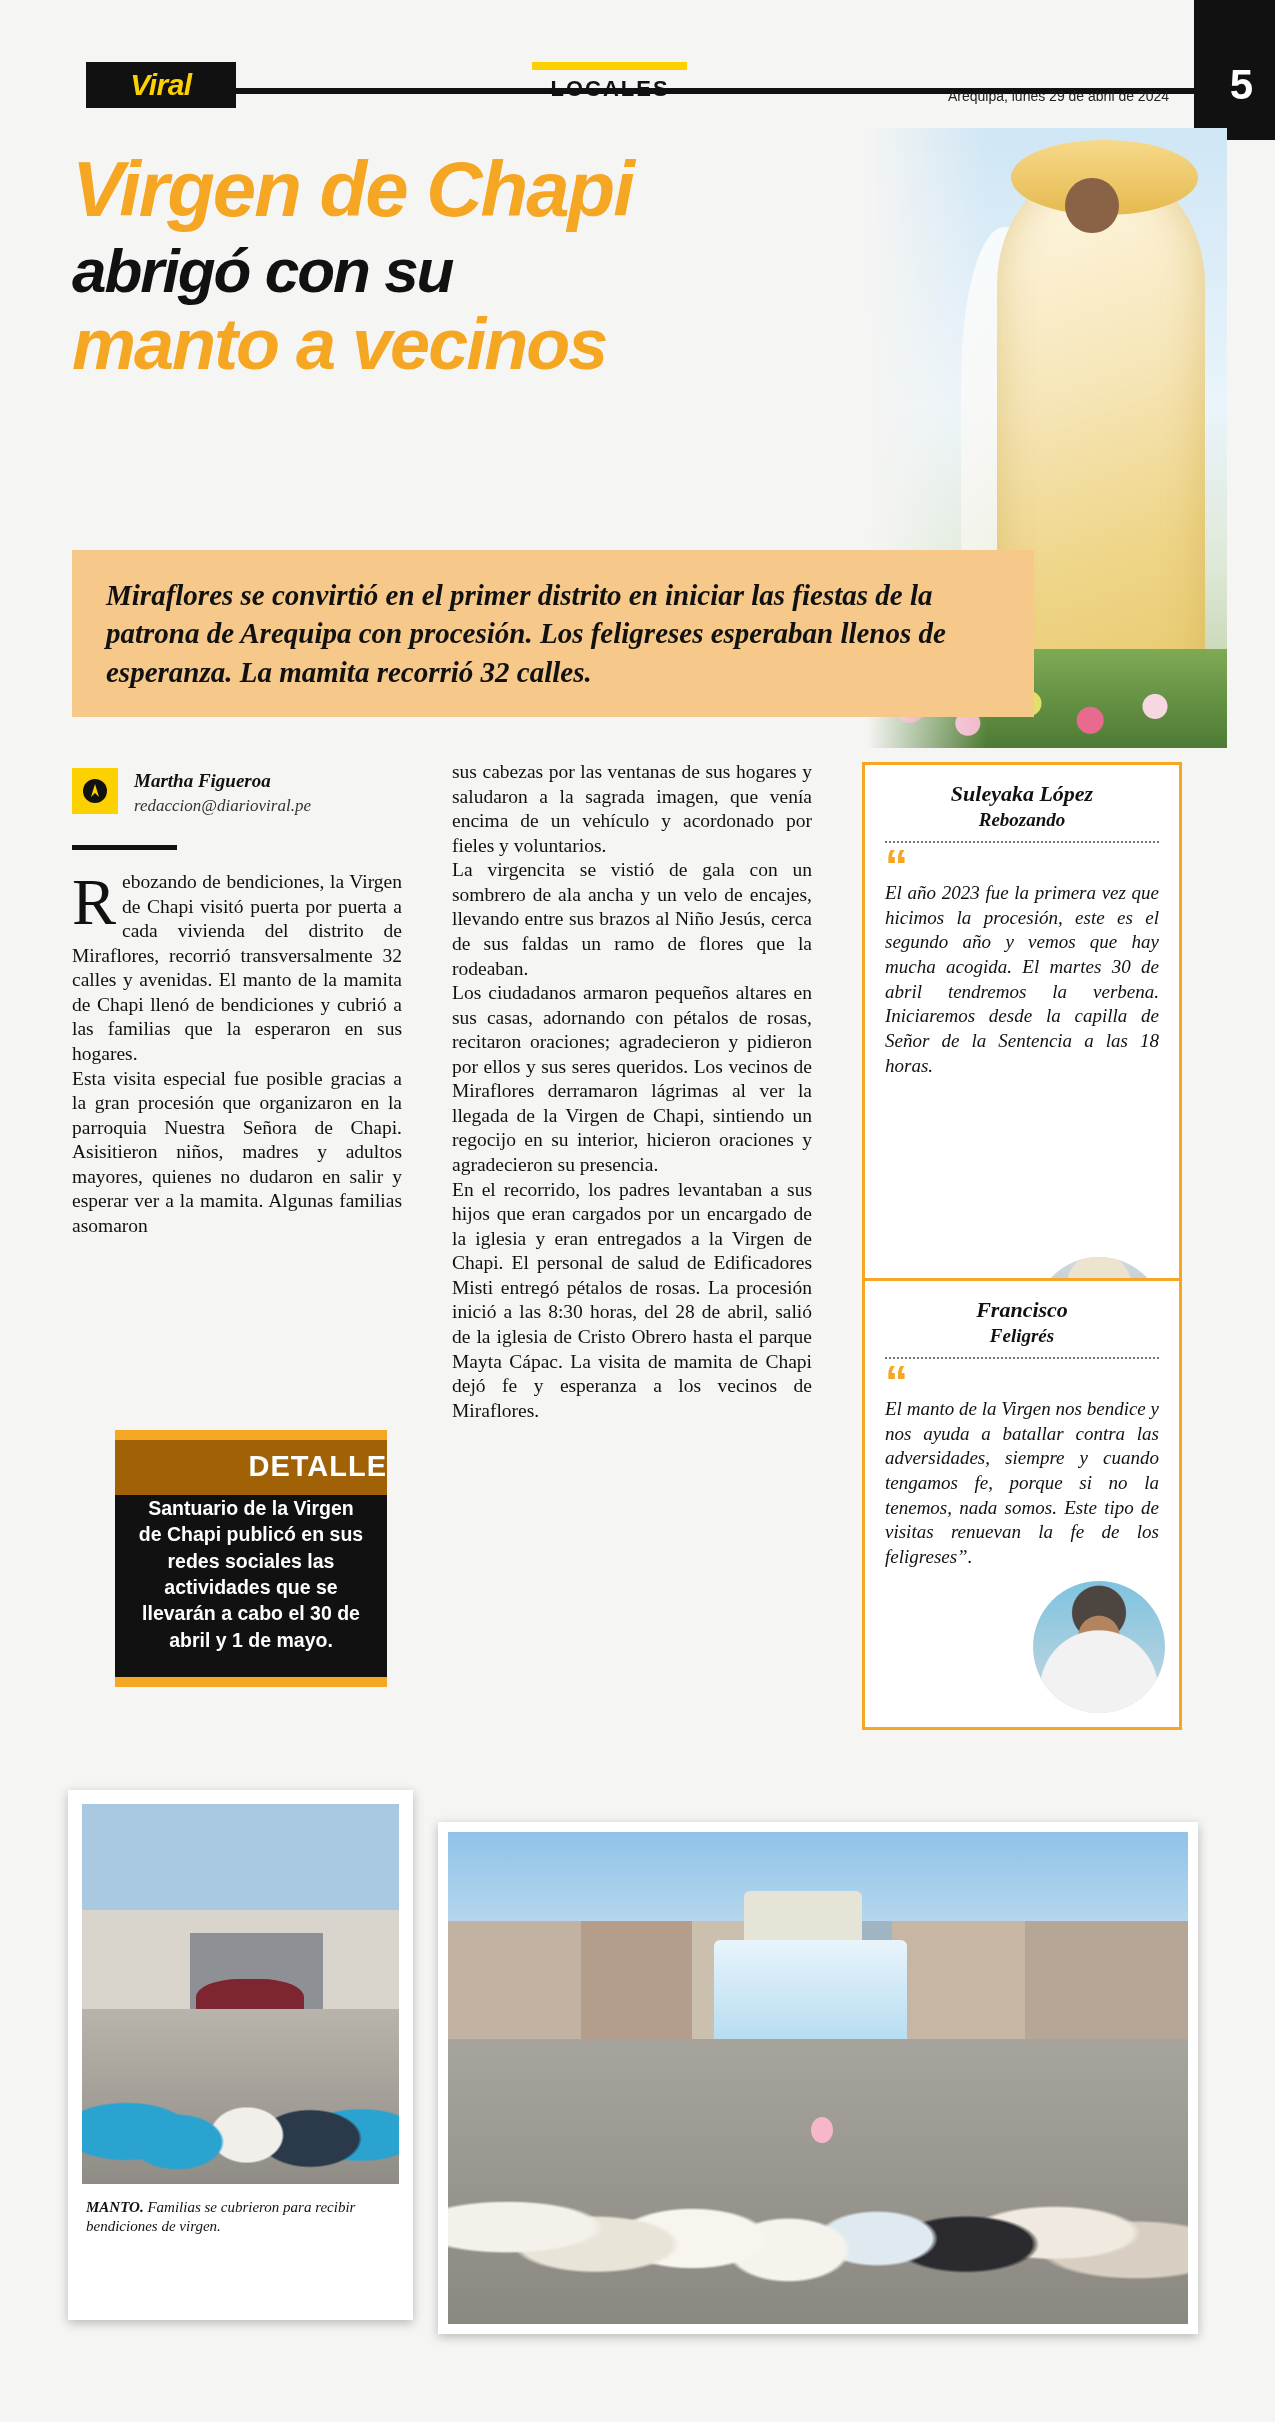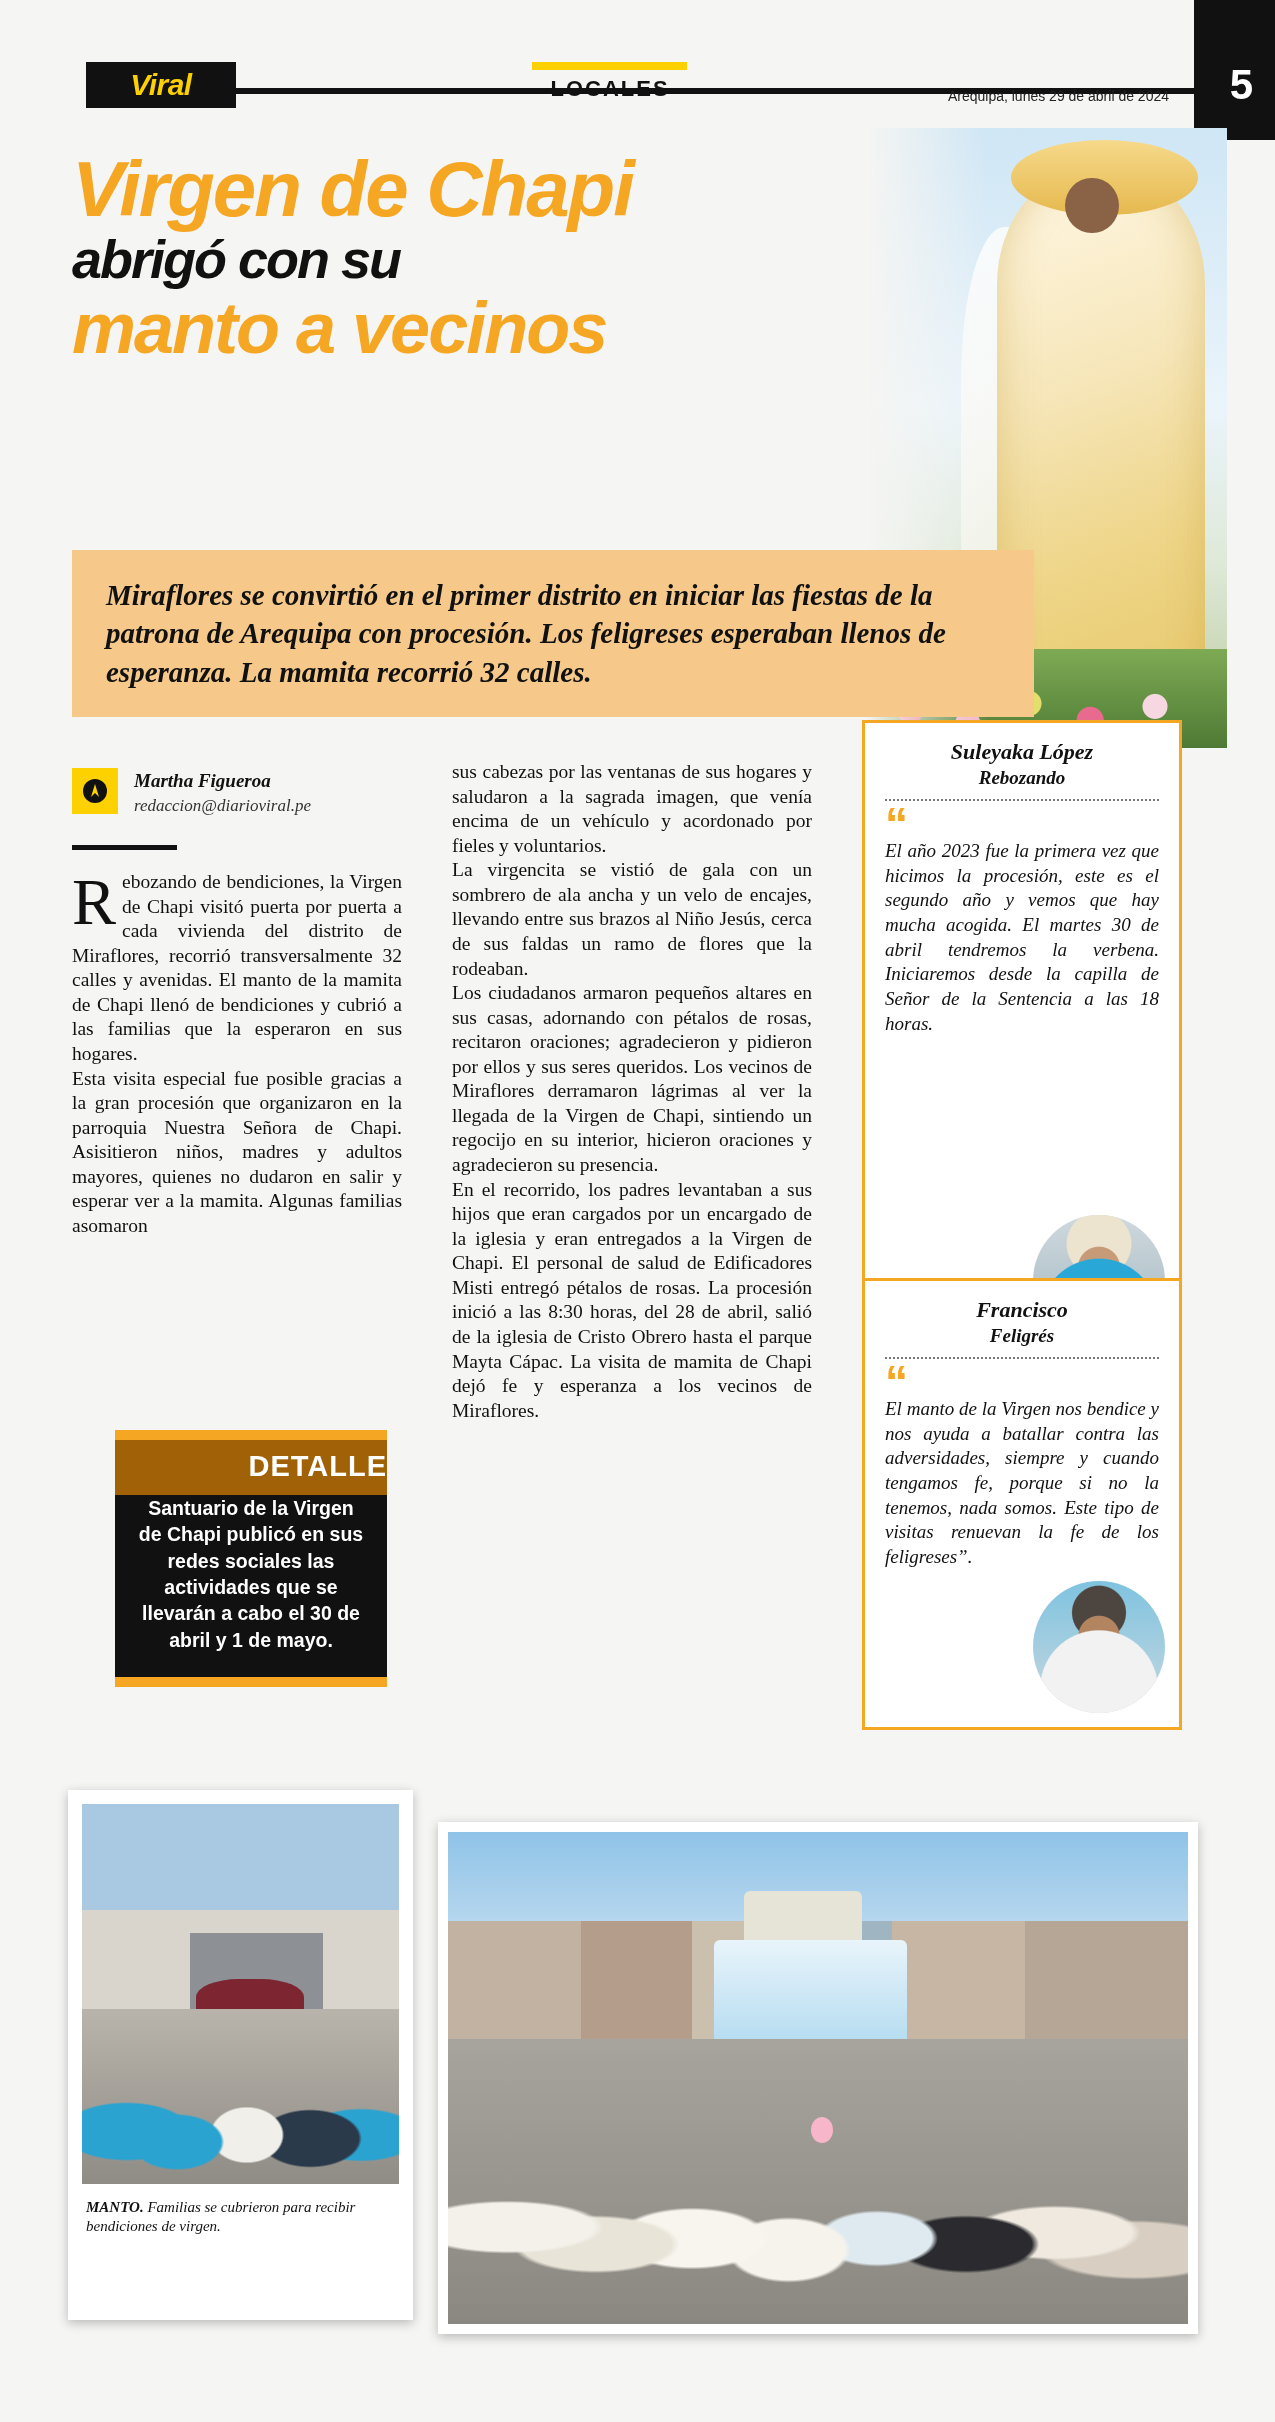--- a/index.html
+++ b/index.html
@@ -59,21 +59,21 @@
   }
 
   
   .headline {
     position:absolute; left:72px; top:150px; width:820px;
     font-family:"Liberation Sans", sans-serif;
     font-weight:bold; font-style:italic;
     line-height:1.0;
   }
   .hl1 { font-size:78px; color:#f5a623; letter-spacing:-2px; }
-  .hl2 { font-size:54px; color:#111; letter-spacing:-2px; margin-top:4px;}
+  .hl2 { font-size:62px; color:#111; letter-spacing:-2px; margin-top:12px;}
   .hl3 { font-size:72px; color:#f5a623; letter-spacing:-2px; margin-top:6px;}
 
   
   .hero {
     position:absolute; right:48px; top:128px; width:360px; height:620px;
     overflow:hidden;
   }
   .hero-sky {
     position:absolute; inset:0;
     background:linear-gradient(#cfe6f5,#eaf4fb 45%,#dfe9d8 70%,#b7c99a 100%);
@@ -189,21 +189,21 @@
   .detalle-bar-bottom {
     height:10px; background:#f5a623;
   }
 
   
   .quote-box {
     position:absolute; left:862px; width:320px;
     border:3px solid #f5a623; background:#fff;
     padding:16px 20px 18px 20px;
   }
-  #quote1 { top:720px; height:644px; }
+  #quote1 { top:762px; height:644px; }
   #quote2 { top:1278px; height:452px; }
   .q-name {
     text-align:center; font-family:"Liberation Serif", serif;
     font-weight:bold; font-style:italic; font-size:22px; color:#111;
   }
   .q-role {
     text-align:center; font-family:"Liberation Serif", serif;
     font-weight:bold; font-style:italic; font-size:19px; color:#111;
     margin-top:2px;
   }

